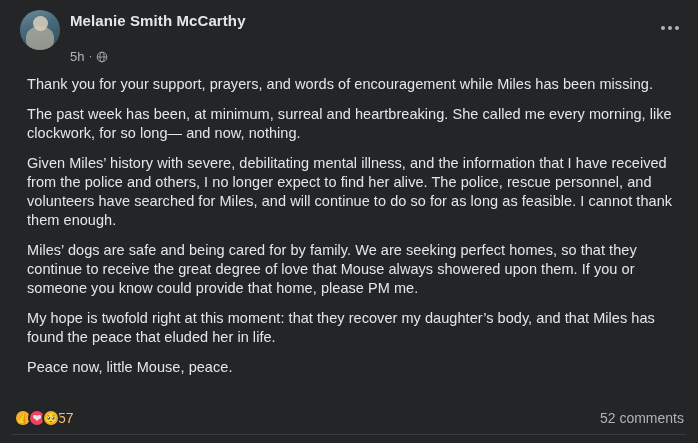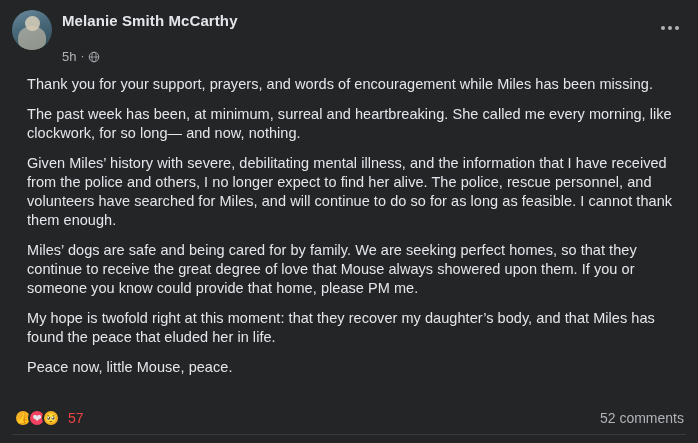--- a/index.html
+++ b/index.html
@@ -18,21 +18,21 @@
     width: 698px;
     height: 443px;
     background: #242526;
     box-sizing: border-box;
     display: flex;
     flex-direction: column;
   }
   .post-header {
     display: flex;
     align-items: flex-start;
-    padding: 10px 12px 4px 12px;
+    padding: 10px 12px 4px 20px;
     position: relative;
   }
   .avatar {
     width: 40px;
     height: 40px;
     border-radius: 50%;
     overflow: hidden;
     flex: 0 0 40px;
     background: linear-gradient(160deg, #6d8a9e 0%, #4a6b7c 40%, #2f4a55 100%);
     position: relative;
@@ -152,22 +152,22 @@
     box-sizing: border-box;
     margin-right: -4px;
     position: relative;
   }
   .reaction.like { background: #f7b125; }
   .reaction.love { background: #f3425f; }
   .reaction.care { background: #f7b125; }
   .reaction span { display: block; transform: translateY(-0.5px); }
   .reaction-count {
     font-size: 14px;
-    color: #ef4444;
-    margin-left: 12px;
+    color: #fdba74;
+    margin-left: 2px;
   }
   .comments-count {
     font-size: 14px;
     color: #b0b3b8;
   }
   .divider {
     height: 1px;
     background: #3a3b3c;
     margin: 0 12px;
   }

